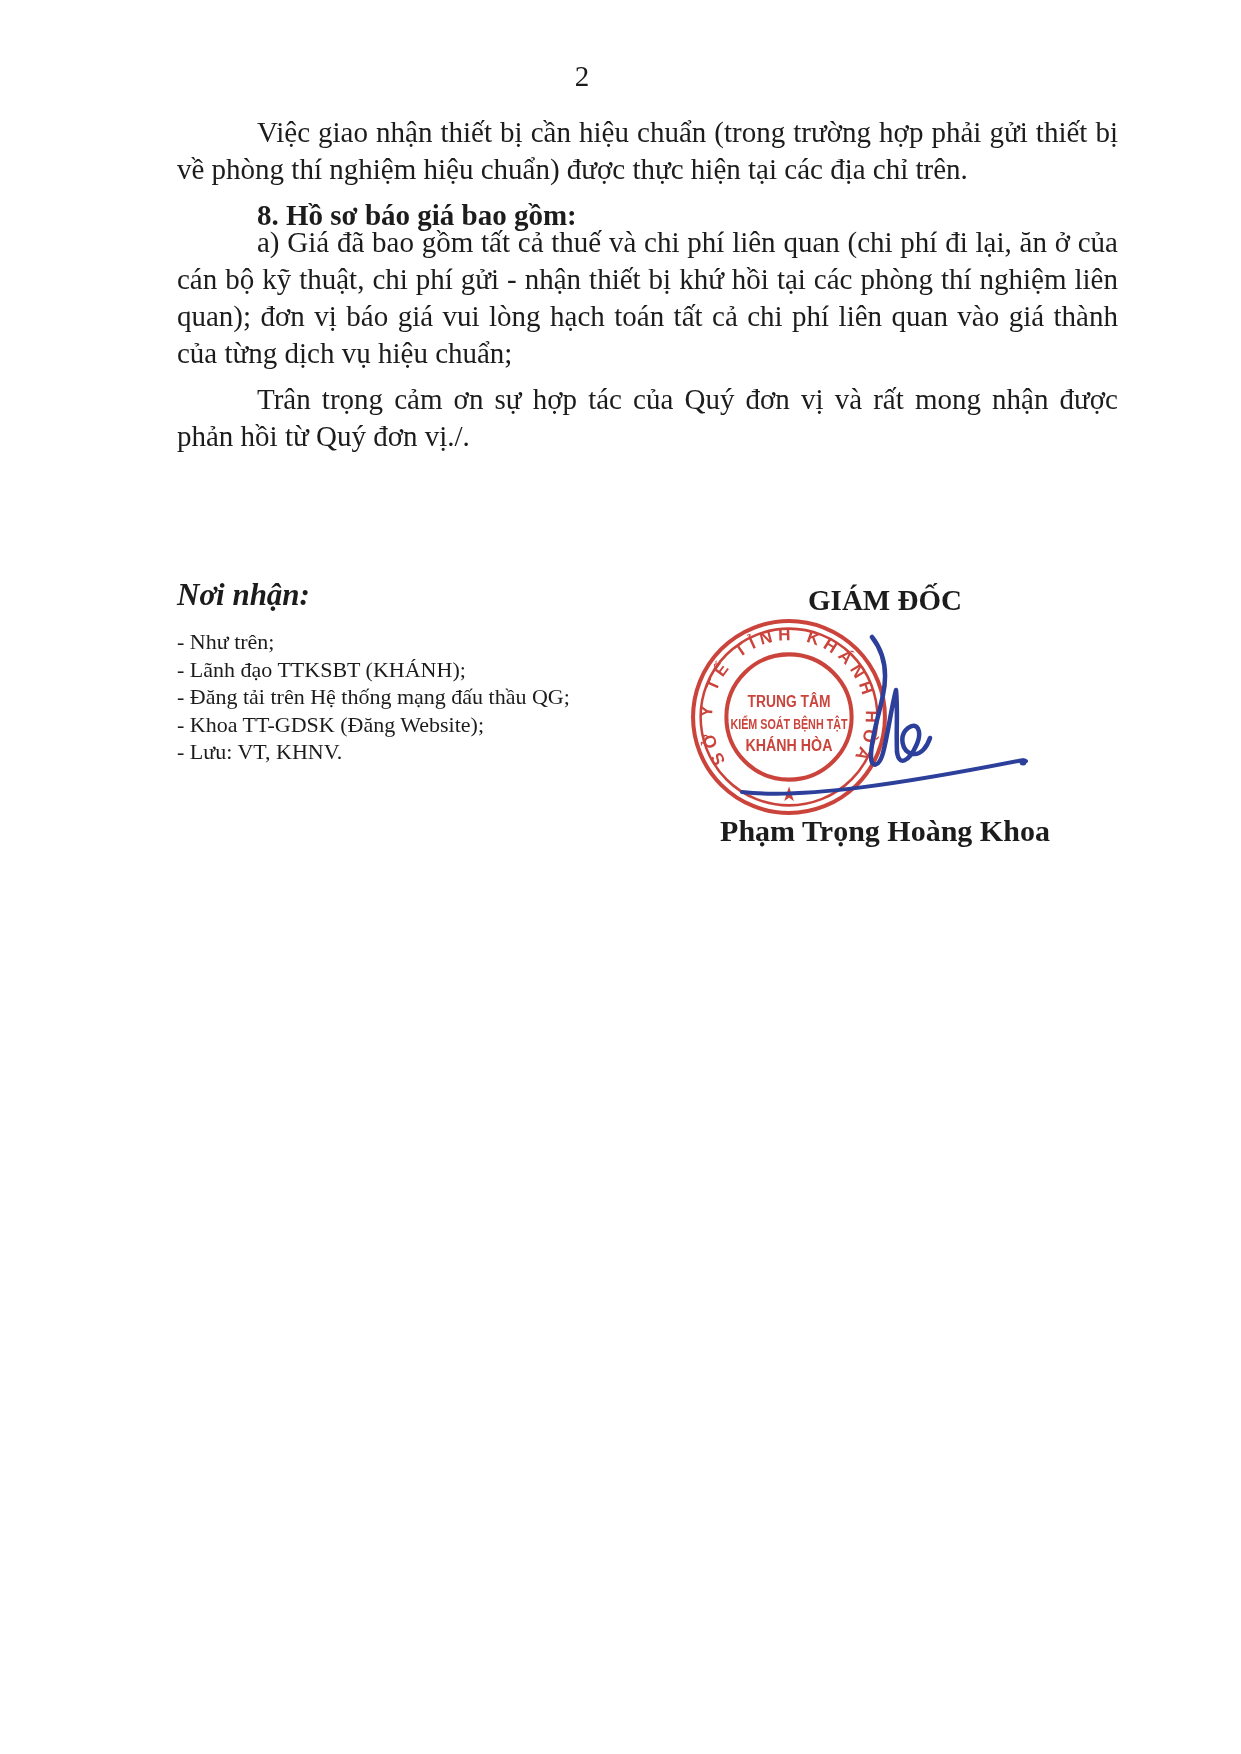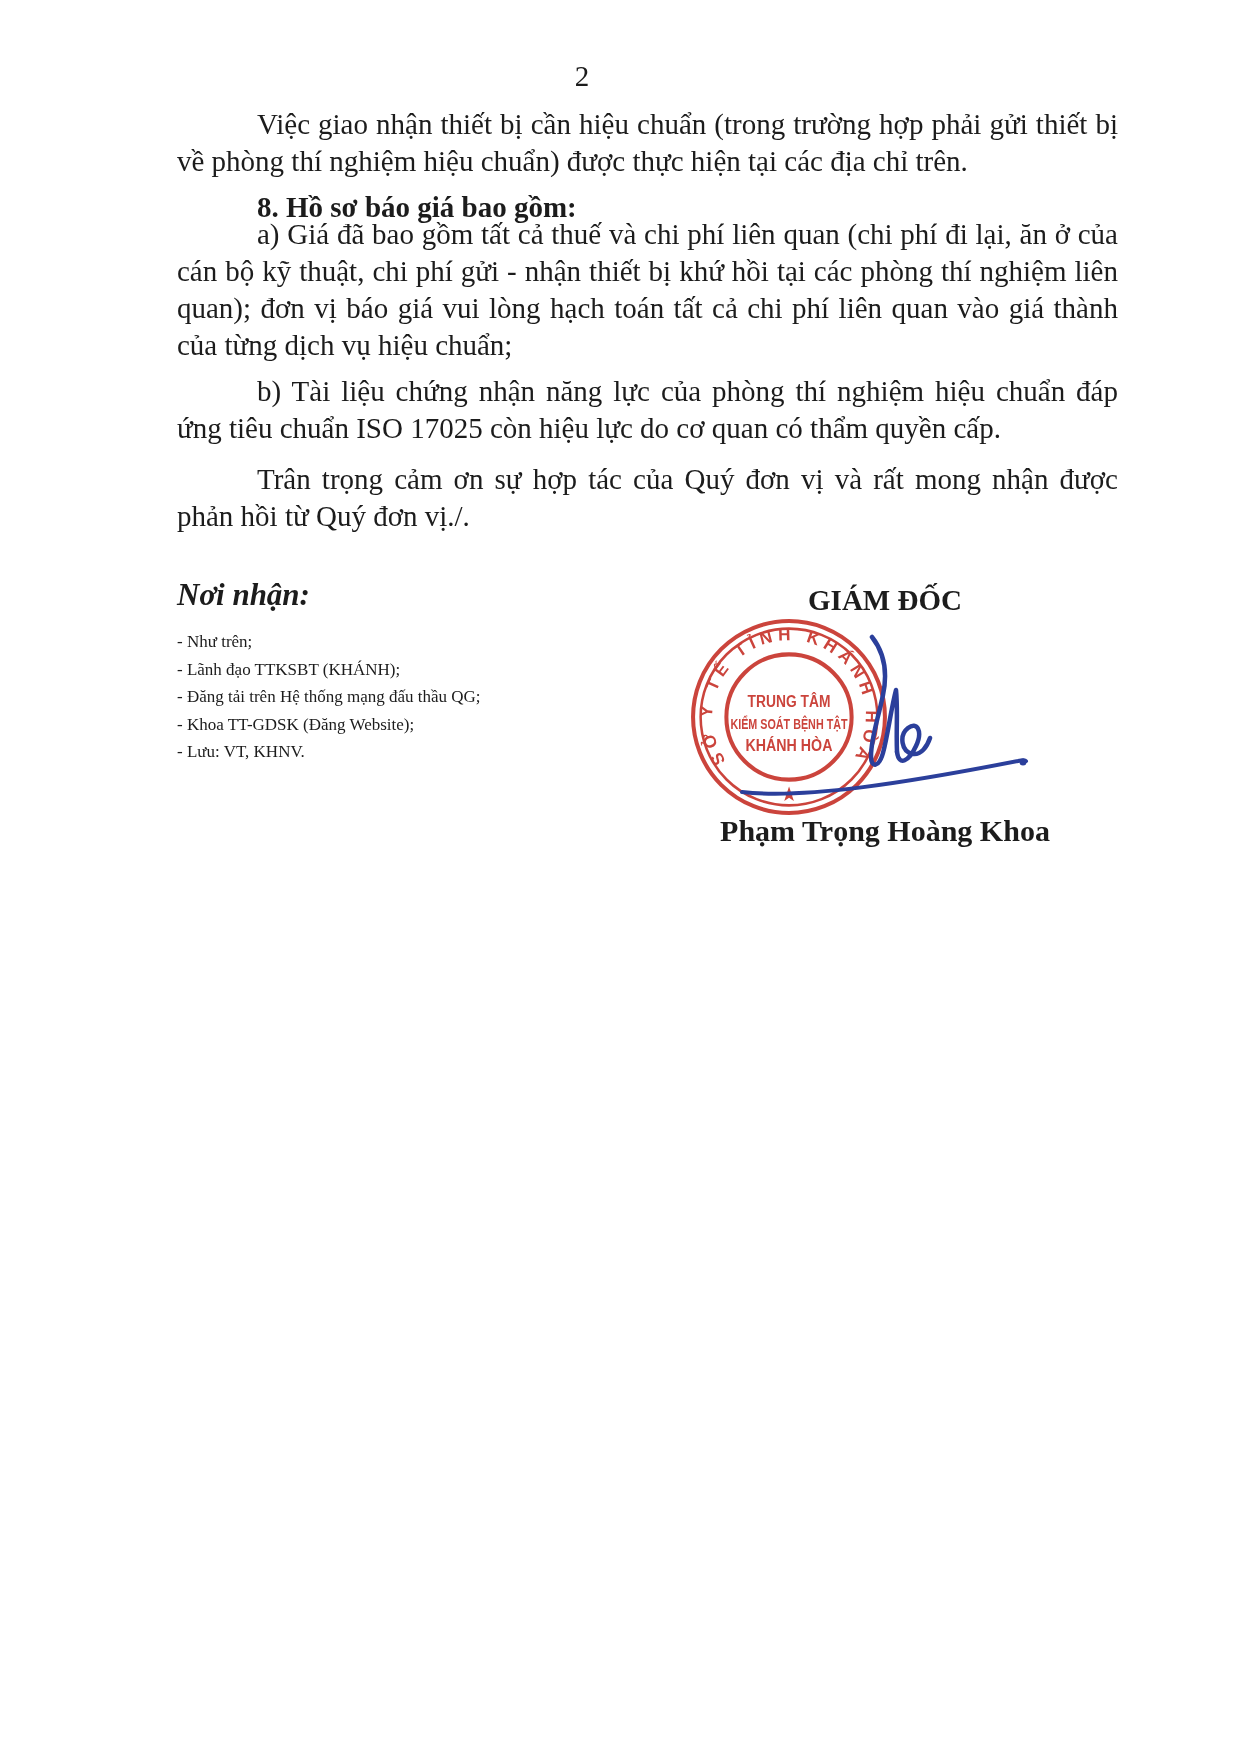--- a/index.html
+++ b/index.html
@@ -8,30 +8,30 @@
     --ink:#1c1c1c;
   }
   html,body{margin:0;padding:0;background:#ffffff;}
   body{width:1241px;height:1754px;position:relative;overflow:hidden;
        font-family:"Liberation Serif","DejaVu Serif",serif;color:var(--ink);}
   .page{position:absolute;inset:0;background:#fff;}
 
   .page-number{position:absolute;left:540px;top:60px;width:84px;text-align:center;
                font-size:29px;}
 
-  .content{position:absolute;left:177px;top:106px;width:941px;}
+  .content{position:absolute;left:177px;top:114px;width:941px;}
   .content p{margin:0 0 9px 0;font-size:29px;line-height:37px;
              text-align:justify;text-indent:80px;}
   .content p.heading{font-weight:bold;margin-bottom:-10px;}
   .content p.space-after{margin-bottom:14px;}
 
   .recipients{position:absolute;left:177px;top:578px;width:480px;}
   .recipients-label{font-size:31px;font-weight:bold;font-style:italic;
                     line-height:34px;margin-bottom:16px;}
-  .recipient-item{font-size:17px;line-height:27.5px;}
+  .recipient-item{font-size:22px;line-height:27.5px;}
 
   .signer-title{position:absolute;left:640px;top:584px;width:490px;
                 text-align:center;font-size:29px;font-weight:bold;}
   .signer-name{position:absolute;left:640px;top:814px;width:490px;
                text-align:center;font-size:30px;font-weight:bold;}
 
   .stamp{position:absolute;left:688px;top:616px;width:202px;height:202px;
          z-index:1;opacity:0.95;}
   .stamp circle{fill:none;stroke:var(--stamp-color);}
   .stamp .ring-text{fill:var(--stamp-color);
@@ -54,21 +54,20 @@
 <body>
 
 <div class="page">
 
   <div class="page-number">2</div>
 
   <div class="content">
     <p>Việc giao nhận thiết bị cần hiệu chuẩn (trong trường hợp phải gửi thiết bị về phòng thí nghiệm hiệu chuẩn) được thực hiện tại các địa chỉ trên.</p>
     <p class="heading">8. Hồ sơ báo giá bao gồm:</p>
     <p>a) Giá đã bao gồm tất cả thuế và chi phí liên quan (chi phí đi lại, ăn ở của cán bộ kỹ thuật, chi phí gửi - nhận thiết bị khứ hồi tại các phòng thí nghiệm liên quan); đơn vị báo giá vui lòng hạch toán tất cả chi phí liên quan vào giá thành của từng dịch vụ hiệu chuẩn;</p>
-    <p class="space-after">b) Tài liệu chứng nhận năng lực của phòng thí nghiệm hiệu chuẩn đáp ứng tiêu chuẩn ISO 17025 còn hiệu lực do cơ quan có thẩm quyền cấp.</p>
     <p>Trân trọng cảm ơn sự hợp tác của Quý đơn vị và rất mong nhận được phản hồi từ Quý đơn vị./.</p>
   </div>
 
   <div class="recipients">
     <div class="recipients-label">Nơi nhận:</div>
     <div class="recipient-item">- Như trên;</div>
     <div class="recipient-item">- Lãnh đạo TTKSBT (KHÁNH);</div>
     <div class="recipient-item">- Đăng tải trên Hệ thống mạng đấu thầu QG;</div>
     <div class="recipient-item">- Khoa TT-GDSK (Đăng Website);</div>
     <div class="recipient-item">- Lưu: VT, KHNV.</div>

